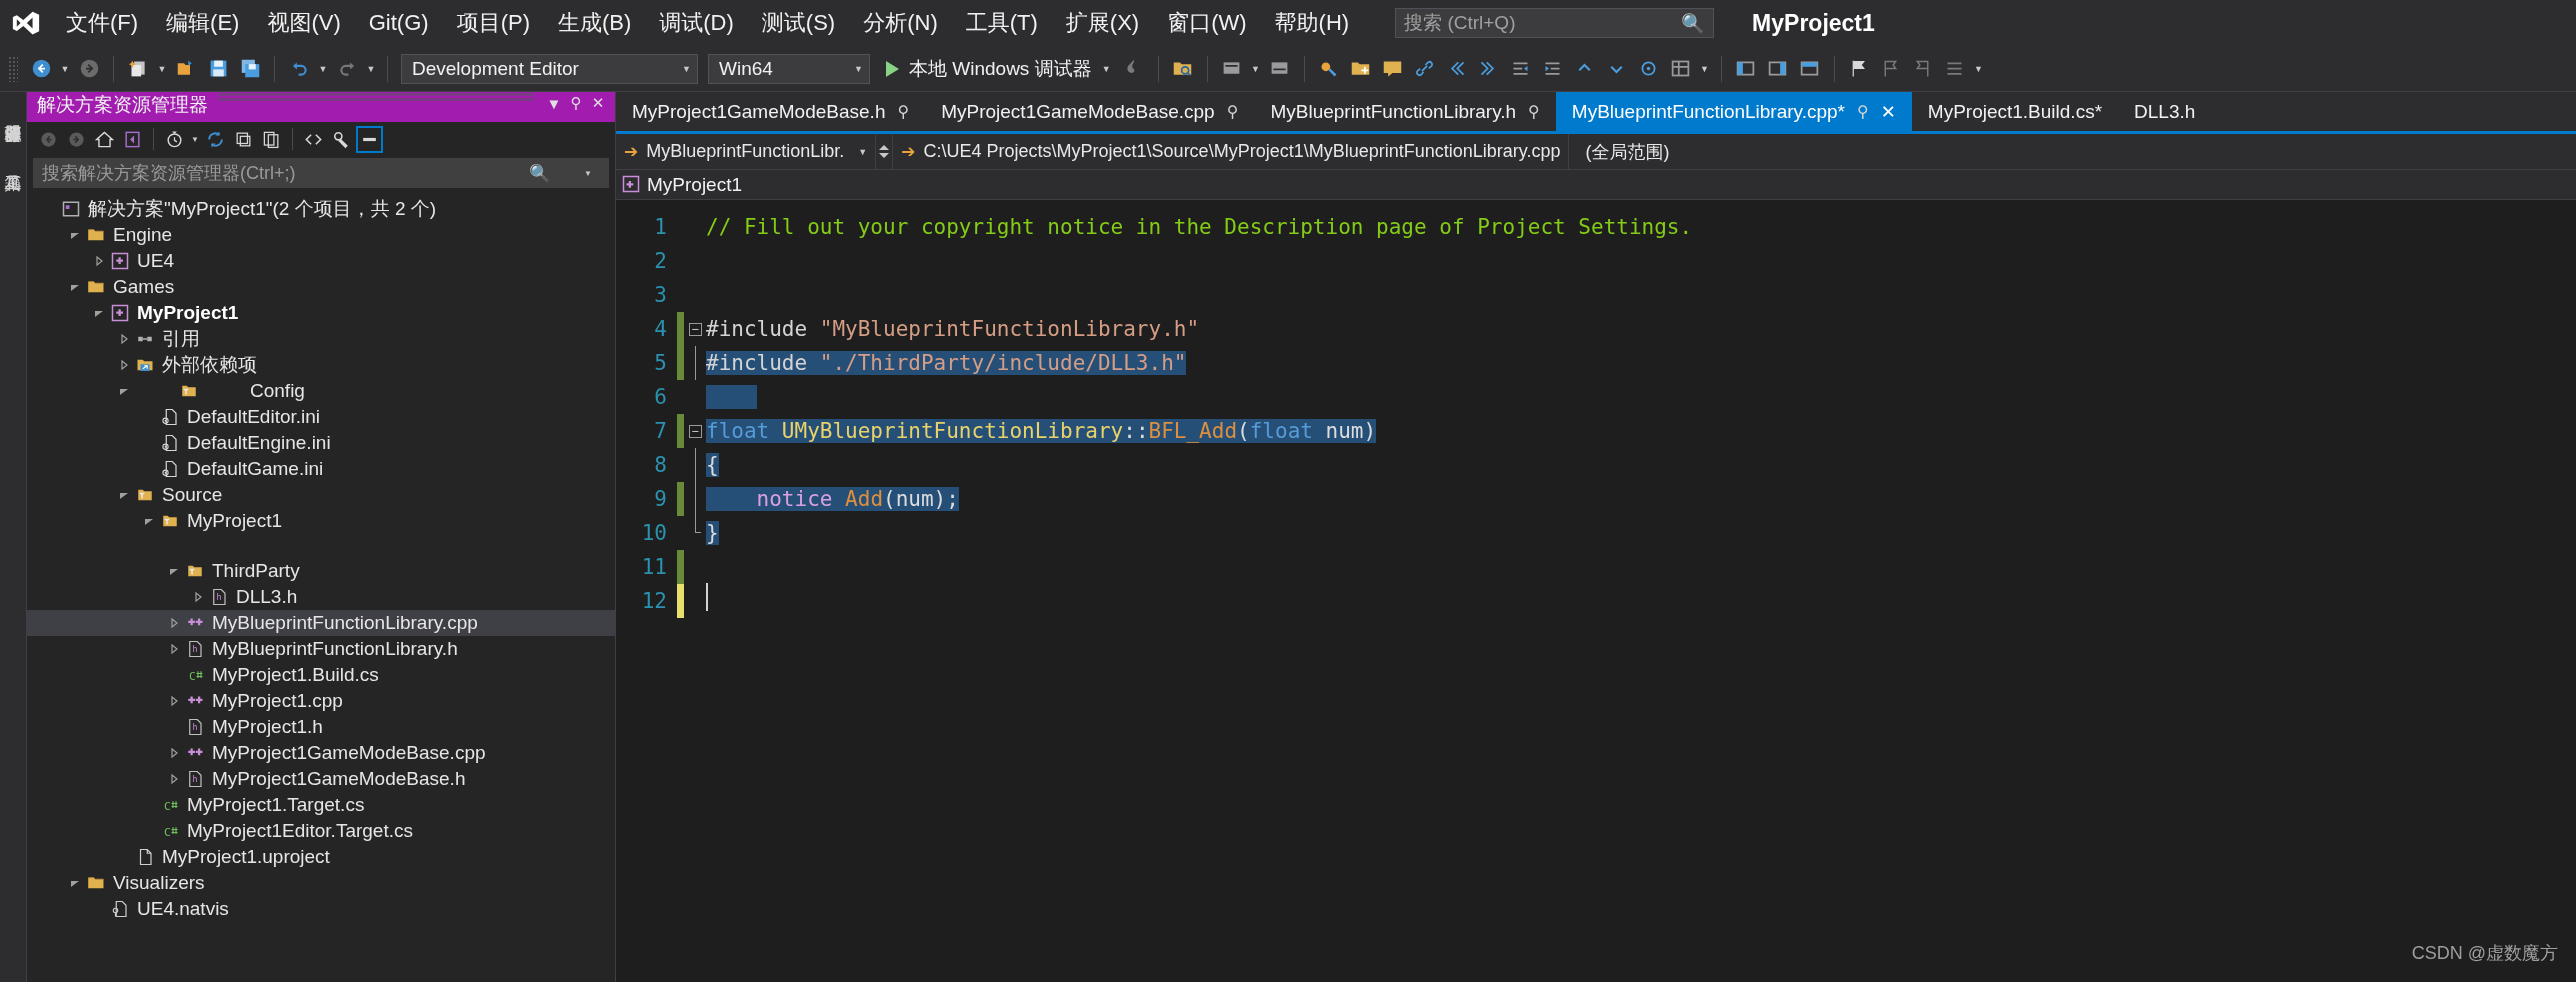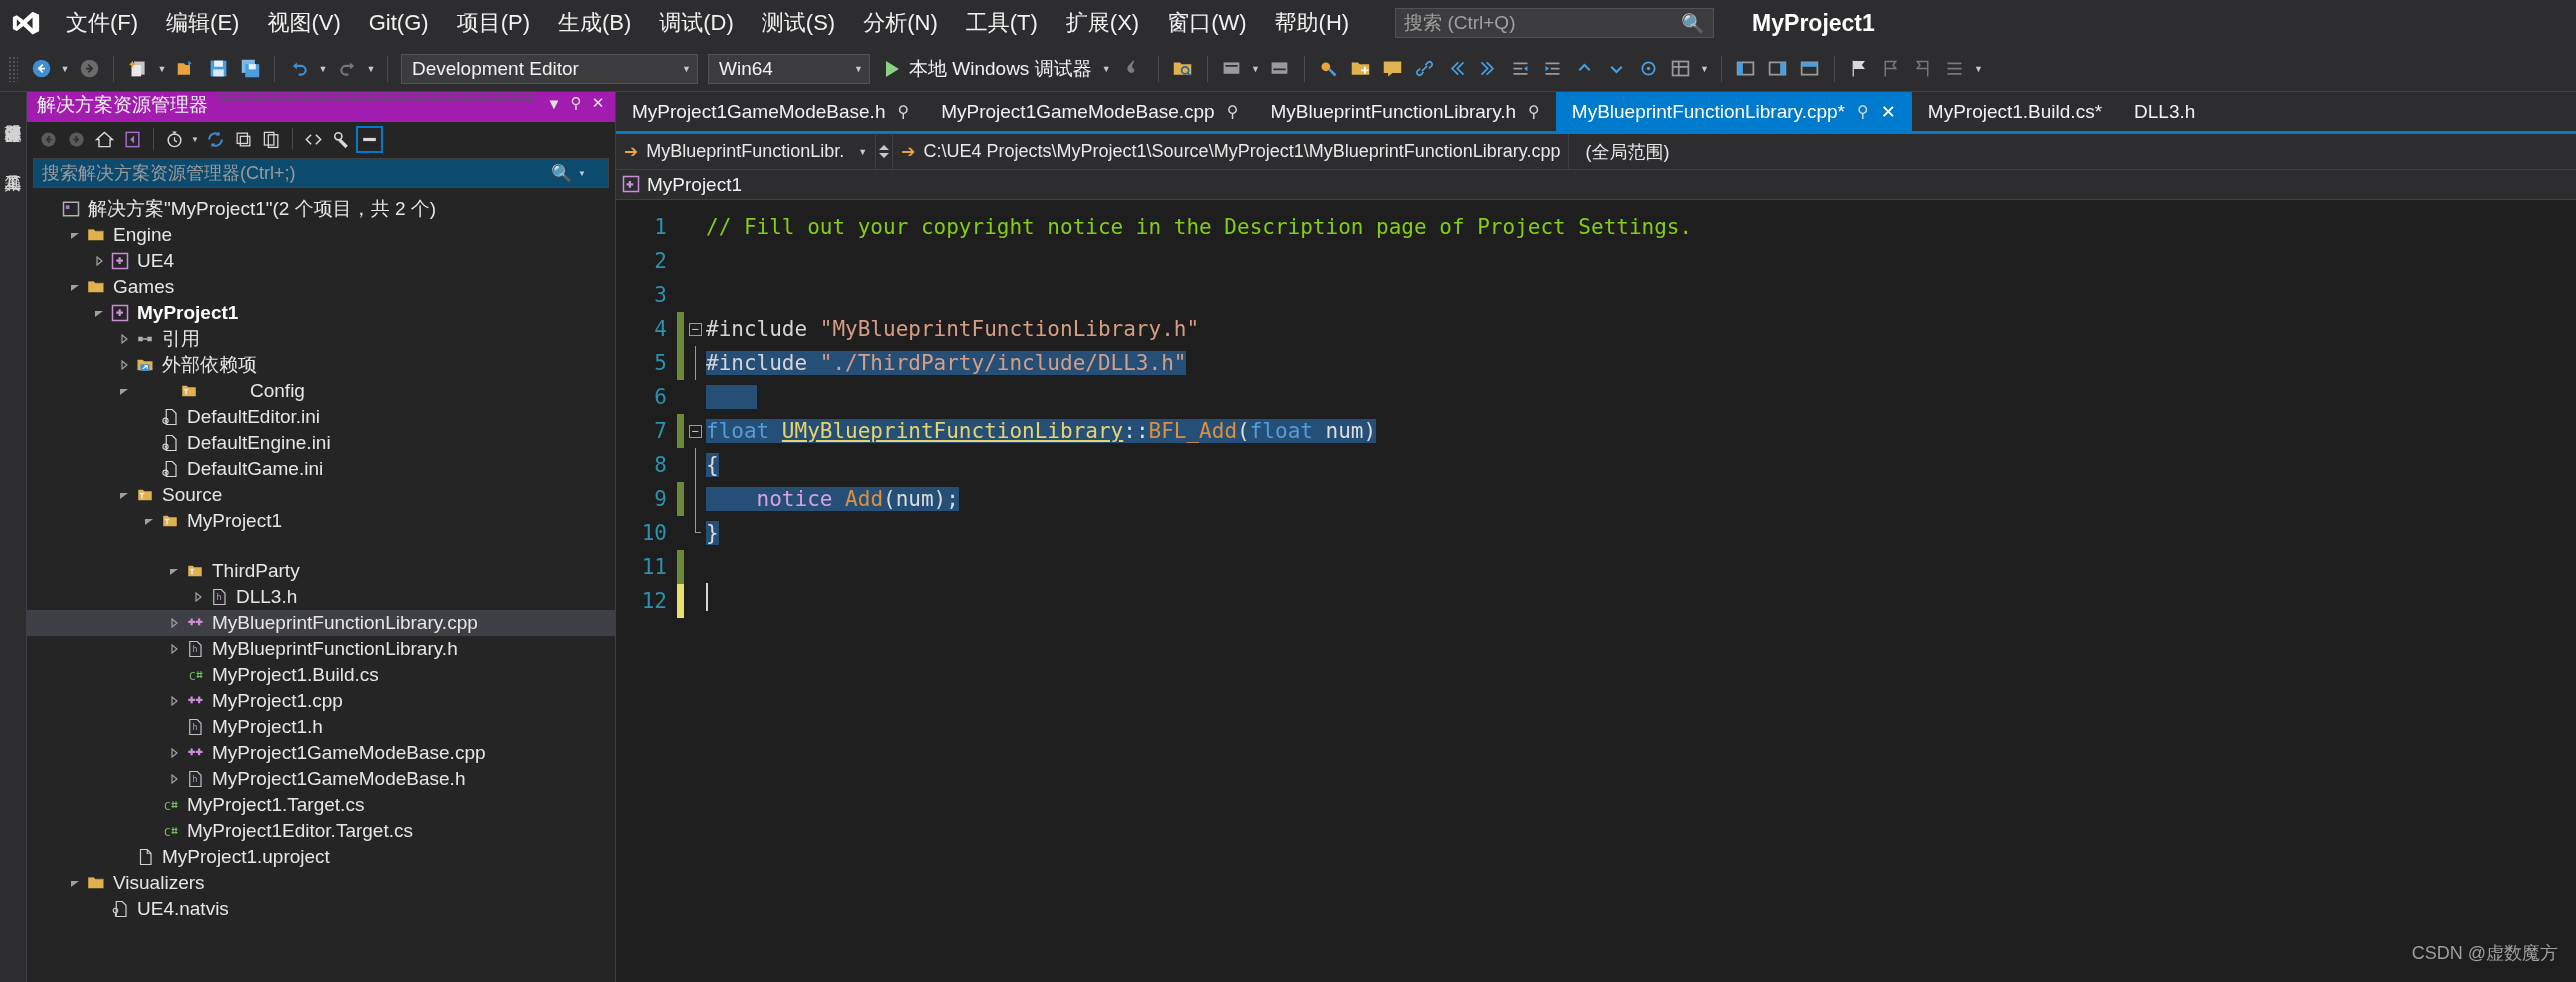--- a/index.html
+++ b/index.html
@@ -125,22 +125,22 @@
   .sbtn {
     width: 27px; height: 27px; display: flex;
     align-items: center; justify-content: center;
   }
   .sbtn svg { width: 19px; height: 19px; }
   .sbtn.active { border: 2px solid #007acc; }
   .ssep { width: 1px; height: 22px; background: #4a4a50; margin: 0 6px; }
 
   .solex-search {
     height: 30px; margin: 2px 6px 4px 6px;
-    background: #0c4a6e; border: 1px solid #3f3f46;
-    display: flex; align-items: center; padding: 0 22px 0 8px;
+    background: #404040; border: 1px solid #3f3f46;
+    display: flex; align-items: center; padding: 0 16px 0 8px; gap: 28px;
   }
   .solex-search input {
     flex: 1; background: transparent; border: none; outline: none;
     color: #a8a8a8; font-size: 18px;
     font-family: "Liberation Sans", sans-serif;
   }
   .solex-search input::placeholder { color: #9a9a9a; }
 
   .tree {
     flex: 1; overflow: hidden; padding-top: 4px;
@@ -234,21 +234,21 @@
     content: ""; position: absolute; bottom: 0; left: 0;
     width: 6px; height: 1px; background: #9a9a9a;
   }
   .codetext { flex: 1; padding-top: 10px; position: relative; }
   .cline { height: 34px; line-height: 34px; white-space: pre; }
   .sel { background: #264f78; }
   .tok-comment { color: #84cc16; }
   .tok-pre { color: #d4d4d4; }
   .tok-str { color: #d69d85; }
   .tok-kw { color: #569cd6; }
-  .tok-cls { color: #e8d36a; text-decoration: underline; }
+  .tok-cls { color: #e8d36a; }
   .tok-fn { color: #dd8f3e; }
   .tok-ctl { color: #d8a0df; }
   .tok-plain { color: #dcdcdc; }
   .caret-line {
     position: absolute; width: 2px; background: #d4d4d4;
     height: 28px;
   }
 
   .watermark {
     position: absolute; right: 18px; bottom: 18px;

